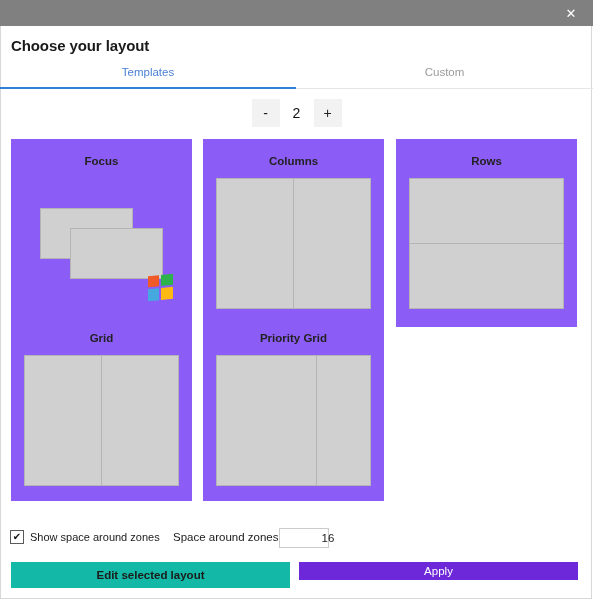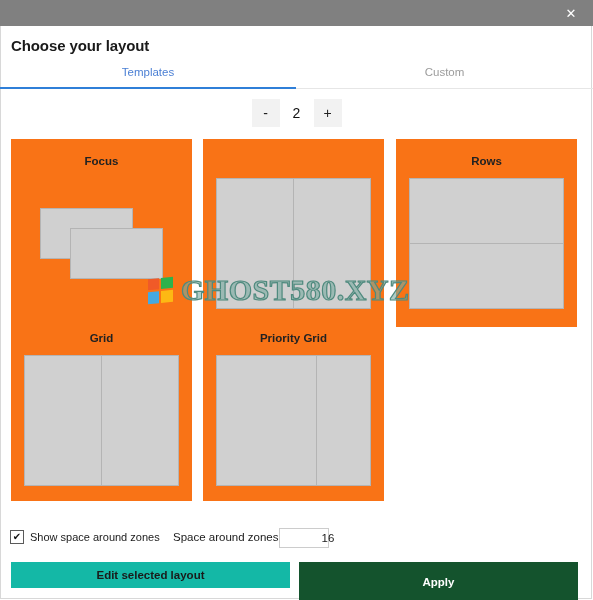--- a/index.html
+++ b/index.html
@@ -64,21 +64,21 @@
     display:flex;align-items:center;justify-content:center;
     font-size:14px;color:#222;font-family:"Liberation Sans", sans-serif;
     padding:0;line-height:1;
   }
   .cnt-val{
     min-width:14px;text-align:center;font-size:14px;color:#111;
   }
 
   
   .card{
-    position:absolute;width:181px;background:#f97316;
+    position:absolute;width:181px;background:#8b5cf6;
   }
   .card-r1{top:139px;height:188px;}
   .card-r2{top:316px;height:185px;}
   .card-c1{left:11px;}
   .card-c2{left:203px;}
   .card-c3{left:396px;}
   .card-title{
     position:absolute;left:0;top:16px;width:181px;text-align:center;
     font-size:11.5px;font-weight:bold;color:#222;
   }
@@ -160,24 +160,24 @@
 
   .btn-row{position:absolute;left:0;top:562px;width:593px;height:26px;}
   .btn-edit{
     position:absolute;left:11px;top:0;width:279px;height:26px;
     background:#14b8a6;border:none;
     display:flex;align-items:center;justify-content:center;
     font-size:11.5px;font-weight:bold;color:#1a1a1a;
     font-family:"Liberation Sans", sans-serif;padding:0;
   }
   .btn-apply{
-    position:absolute;left:299px;top:0;width:279px;height:39px;
-    background:#14532d;border:none;
-    display:flex;align-items:center;justify-content:center;
-    font-size:11.5px;font-weight:bold;color:#ffffff;
+    position:absolute;left:299px;top:0;width:279px;height:18px;
+    background:#6d28d9;border:none;
+    display:flex;align-items:center;justify-content:center;
+    font-size:11.5px;font-weight:normal;color:#ffffff;
     font-family:"Liberation Sans", sans-serif;padding:0;
   }
 </style>
 </head>
 <body>
 
 <div id="app">
 
   <div class="titlebar">
     <div class="close-btn">✕</div>
@@ -199,20 +199,21 @@
     <button class="cnt-btn">+</button>
   </div>
 
   <div class="card card-r1 card-c1">
     <div class="card-title">Focus</div>
     <div class="zone focus-r1"></div>
     <div class="zone focus-r2"></div>
   </div>
 
   <div class="card card-r1 card-c2">
+    <div class="card-title">Columns</div>
     <div class="zonewrap col-wrap">
       <div class="zone col-z1"></div>
       <div class="zone col-z2"></div>
     </div>
   </div>
 
   <div class="card card-r1 card-c3">
     <div class="card-title">Rows</div>
     <div class="zonewrap row-wrap">
       <div class="zone row-z1"></div>
@@ -236,21 +237,20 @@
     </div>
   </div>
 
   <div class="watermark">
     <div class="wm-logo">
       <span class="wm-q" style="background:#f05a28"></span>
       <span class="wm-q" style="background:#2eb24c"></span>
       <span class="wm-q" style="background:#45a9e0"></span>
       <span class="wm-q" style="background:#fdb913"></span>
     </div>
-    <div class="wm-text">GHOST580.XYZ</div>
   </div>
 
   <div class="bottom-opts">
     <div class="chk-row">
       <div class="chkbox">✔</div>
       <div class="chk-label">Show space around zones</div>
     </div>
     <div class="space-label">Space around zones</div>
     <div class="space-input">16</div>
   </div>

